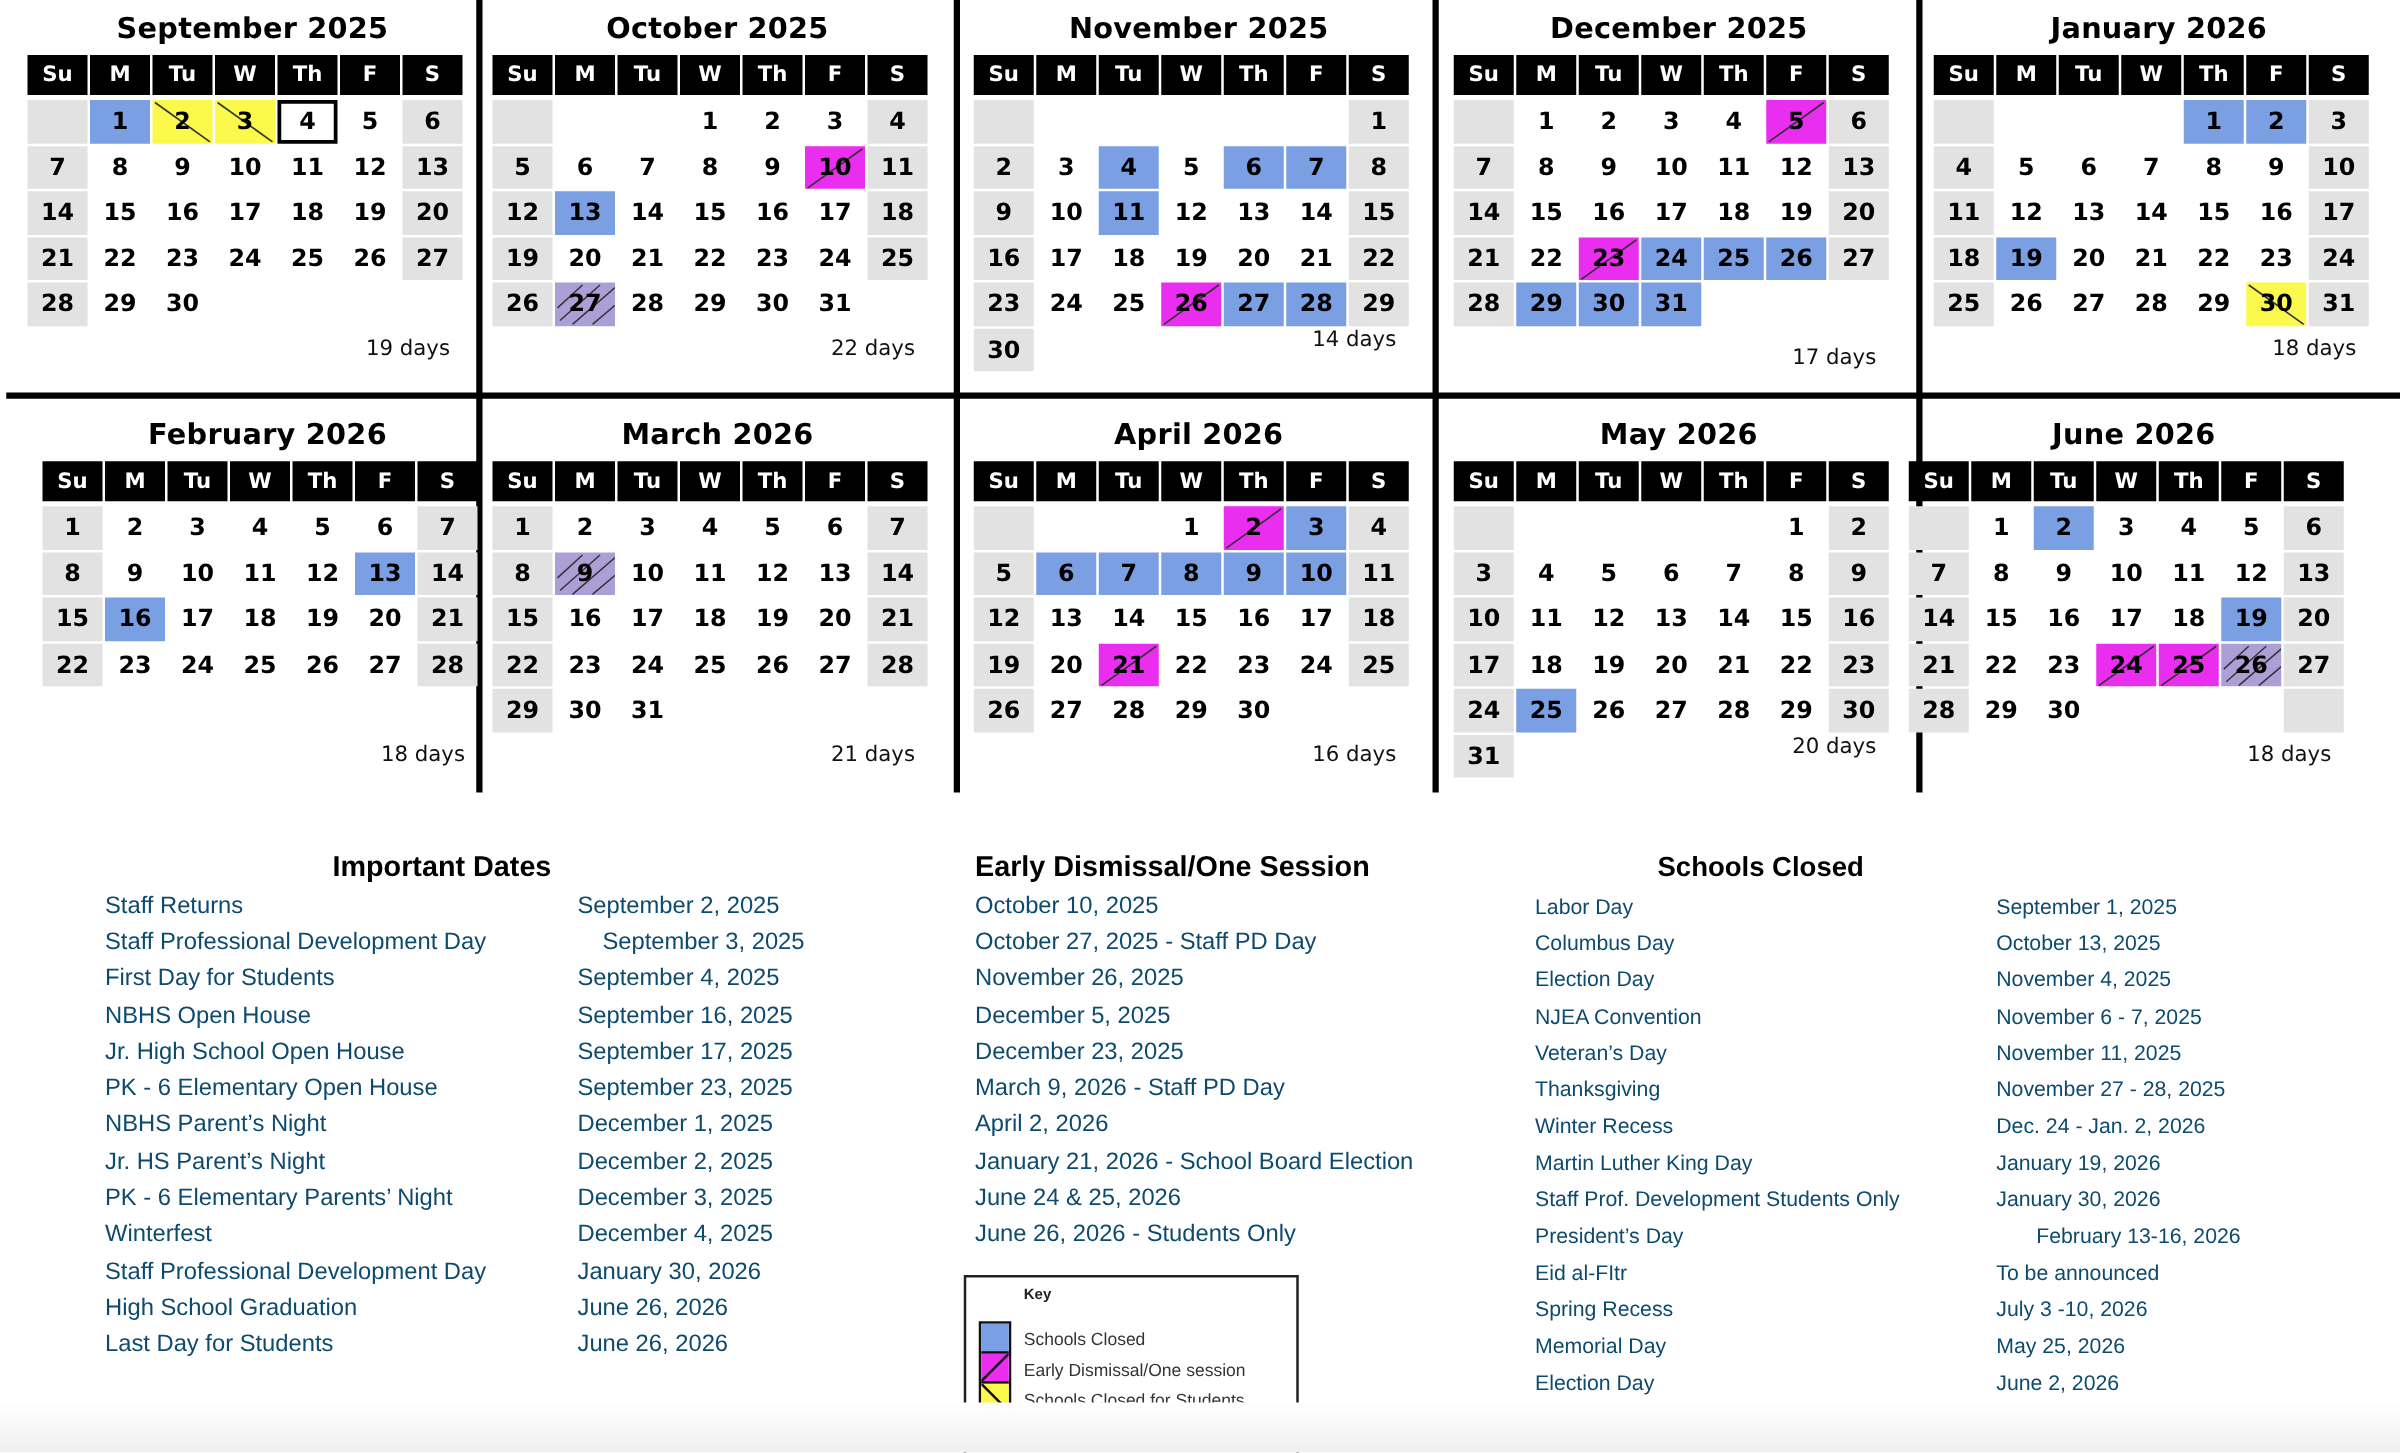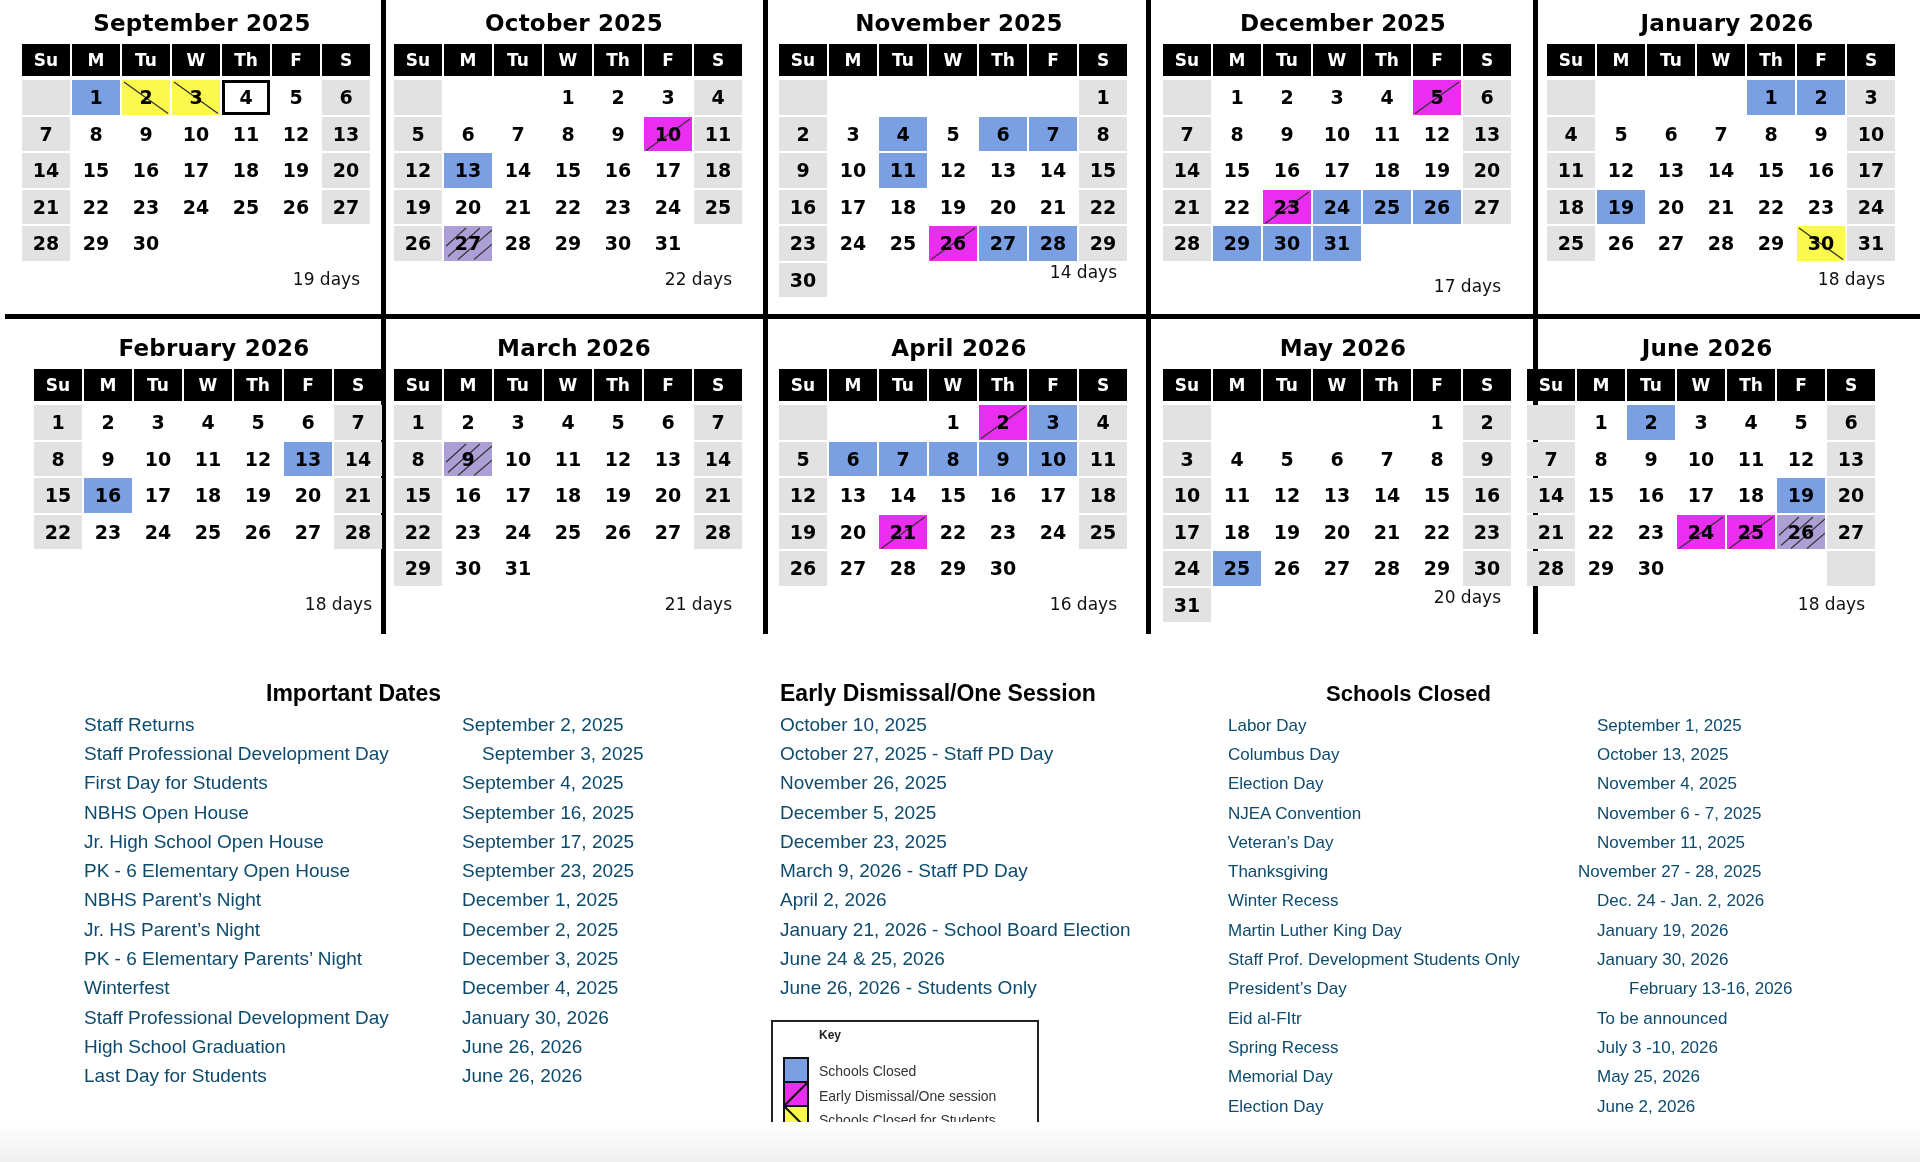--- a/index.html
+++ b/index.html
@@ -1339,21 +1339,21 @@
     <div class="list-row">
       <span class="label">NJEA Convention</span>
       <span class="date" style="left:369px;">November 6 - 7, 2025</span>
     </div>
     <div class="list-row">
       <span class="label">Veteran’s Day</span>
       <span class="date" style="left:369px;">November 11, 2025</span>
     </div>
     <div class="list-row">
       <span class="label">Thanksgiving</span>
-      <span class="date" style="left:350px;">November 27 - 28, 2025</span>
+      <span class="date" style="left:369px;">November 27 - 28, 2025</span>
     </div>
     <div class="list-row">
       <span class="label">Winter Recess</span>
       <span class="date" style="left:369px;">Dec. 24 - Jan. 2, 2026</span>
     </div>
     <div class="list-row">
       <span class="label">Martin Luther King Day</span>
       <span class="date" style="left:369px;">January 19, 2026</span>
     </div>
     <div class="list-row">

